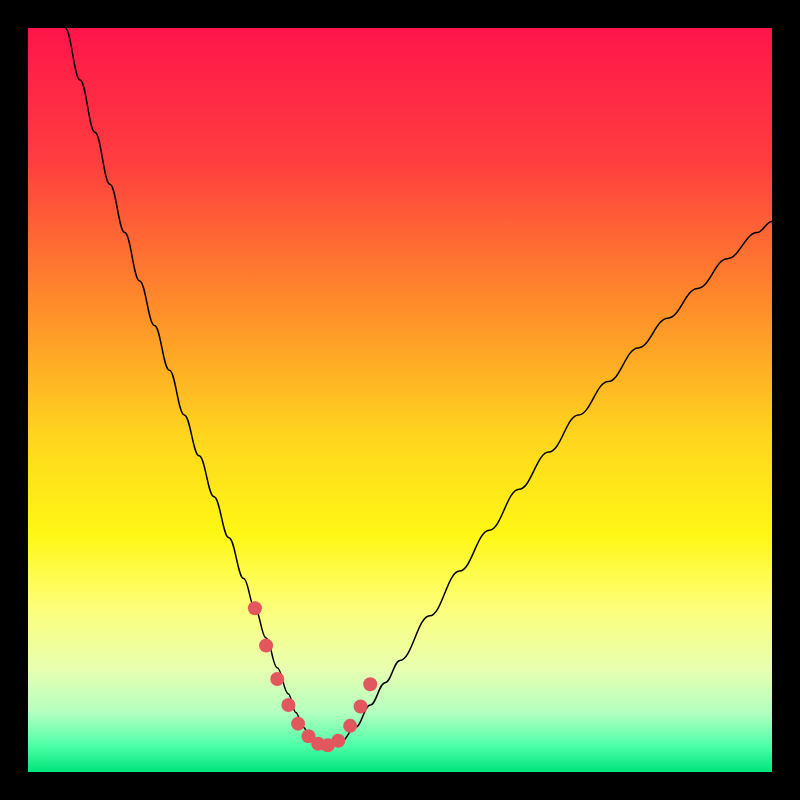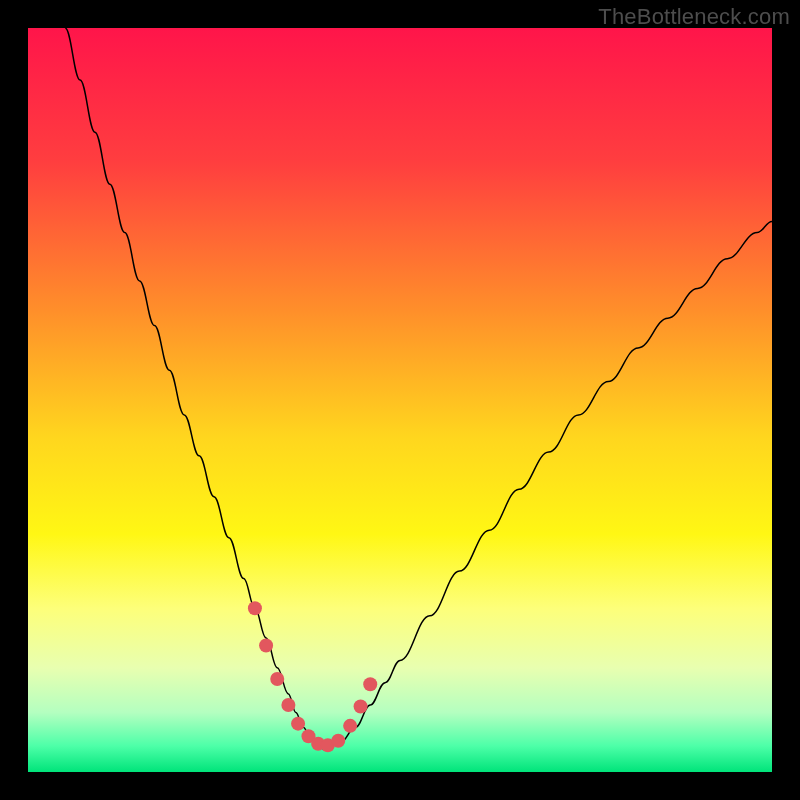--- a/index.html
+++ b/index.html
@@ -43,14 +43,13 @@
           <circle cx="280.488" cy="708.288" r="7" fill="#e2575e"></circle>
           <circle cx="290.16" cy="715.728" r="7" fill="#e2575e"></circle>
           <circle cx="299.832" cy="717.216" r="7" fill="#e2575e"></circle>
           <circle cx="310.24800000000005" cy="712.752" r="7" fill="#e2575e"></circle>
           <circle cx="322.152" cy="697.872" r="7" fill="#e2575e"></circle>
           <circle cx="332.568" cy="678.528" r="7" fill="#e2575e"></circle>
           <circle cx="342.24" cy="656.208" r="7" fill="#e2575e"></circle>
         </g>
     </svg>
   </div>
-  <div class="watermark">TheBottleneck.com</div>
 </div>
 
 </body></html>

